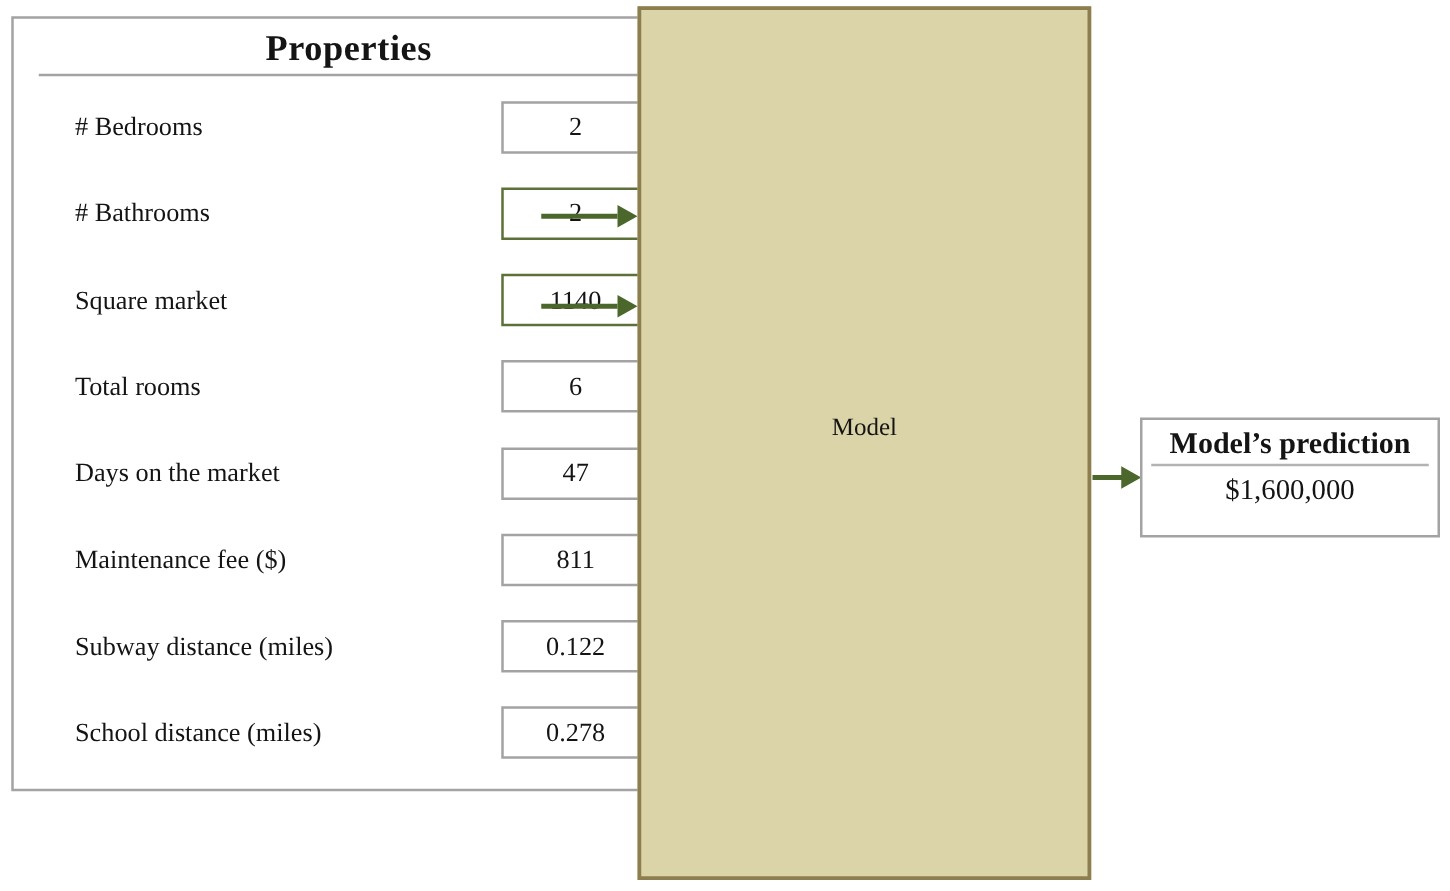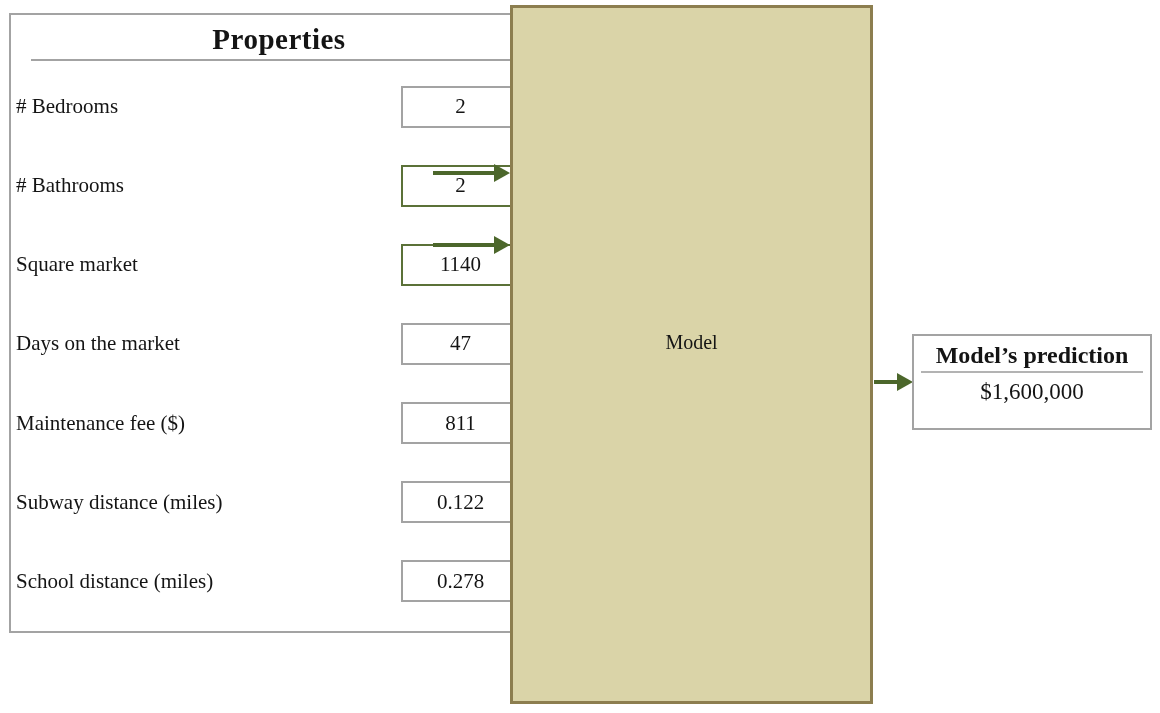--- a/index.html
+++ b/index.html
@@ -29,20 +29,21 @@
     padding-top:5px;line-height:38px;letter-spacing:.5px;
   }
   .title-underline{
     height:2px;background:var(--border-gray);
     margin:1px 14px 0 20px;
   }
   .rows{flex:1;display:flex;flex-direction:column;padding:6px 0 10px 0;}
   .prop-row{
     flex:1;display:flex;align-items:center;justify-content:space-between;
     padding:0 27px 0 5px;
+    margin-left:44px;
   }
   .prop-label{font-size:21px;white-space:nowrap;}
   .value-box{
     width:119px;height:42px;border:2px solid var(--border-gray);
     display:flex;align-items:center;justify-content:center;
     font-size:21px;background:#ffffff;flex:none;
   }
   .value-box.highlight{border-color:var(--highlight-green);}
 
   
@@ -95,20 +96,24 @@
     <div class="prop-row">
       <span class="prop-label"># Bathrooms</span>
       <div class="value-box highlight">2</div>
     </div>
 
     <div class="prop-row">
       <span class="prop-label">Square market</span>
       <div class="value-box highlight">1140</div>
     </div>
 
+    <div class="prop-row">
+      <span class="prop-label">Total rooms</span>
+      <div class="value-box">6</div>
+    </div>
 
     <div class="prop-row">
       <span class="prop-label">Days on the market</span>
       <div class="value-box">47</div>
     </div>
 
     <div class="prop-row">
       <span class="prop-label">Maintenance fee ($)</span>
       <div class="value-box">811</div>
     </div>

